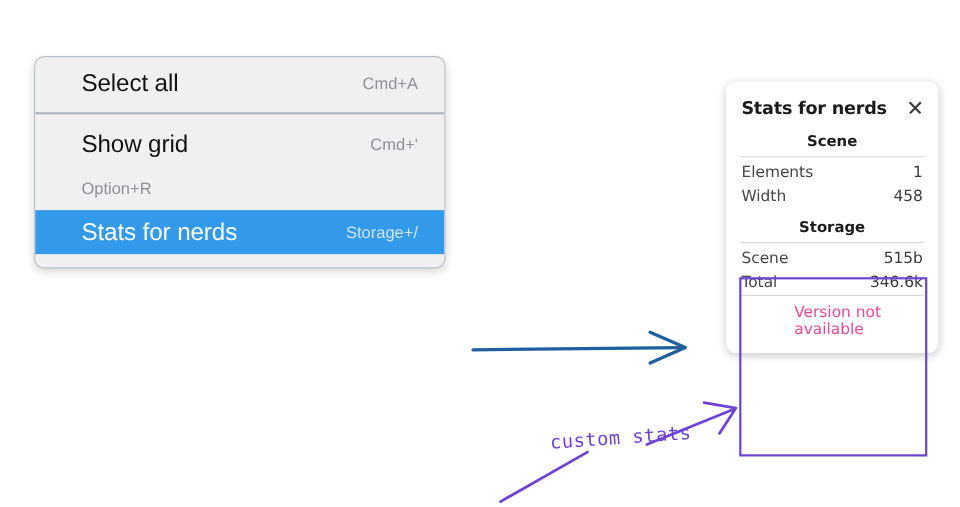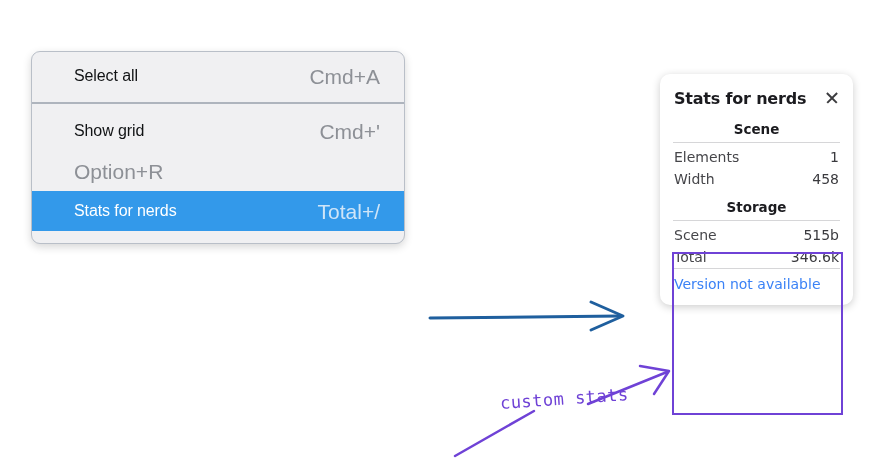--- a/index.html
+++ b/index.html
@@ -40,27 +40,27 @@
   .menu-item {
     display: flex;
     align-items: center;
     justify-content: space-between;
     padding: 4px 24px 4px 42px;
     height: 40px;
     box-sizing: border-box;
     cursor: default;
   }
   .menu-item .label {
-    font-size: 16px;
+    font-size: 22px;
     color: #111315;
     letter-spacing: -0.1px;
     line-height: 1;
   }
   .menu-item .shortcut {
-    font-size: 21px;
+    font-size: 15px;
     color: #8d9096;
     line-height: 1;
   }
   .menu-item.selected {
     background: #3399ea;
   }
   .menu-item.selected .label { color: #ffffff; }
   .menu-item.selected .shortcut { color: #cfe5f8; }
 
   
@@ -128,22 +128,23 @@
     justify-content: space-between;
     padding: 3px 1px;
     font-size: 14px;
     color: #3d3d41;
     gap: 32px;
   }
   .stat-row .k { color: #46464a; }
   .stat-row .v { color: #3a3a3e; text-align: right; }
   .stat-note {
     font-size: 14px;
-    color: #3b82f6;
+    color: #ec4899;
     padding: 4px 1px 1px 1px;
+    margin-left: 48px;
   }
 
   
   #custom-stats-box {
     position: absolute;
     left: 672px;
     top: 252px;
     width: 171px;
     height: 163px;
     border: 2px solid #6f42d6;
@@ -188,21 +189,21 @@
   <div class="menu-section">
     <div class="menu-item">
       <span class="label">Show grid</span>
       <span class="shortcut">Cmd+'</span>
     </div>
     <div class="menu-item">
       <span class="shortcut">Option+R</span>
     </div>
     <div class="menu-item selected">
       <span class="label">Stats for nerds</span>
-      <span class="shortcut">Total+/</span>
+      <span class="shortcut">Storage+/</span>
     </div>
   </div>
 </div>
 
 <div id="stats-panel">
   <div class="stats-titlebar">
     <span class="stats-title">Stats for nerds</span>
     <span class="close-icon"></span>
   </div>
 

